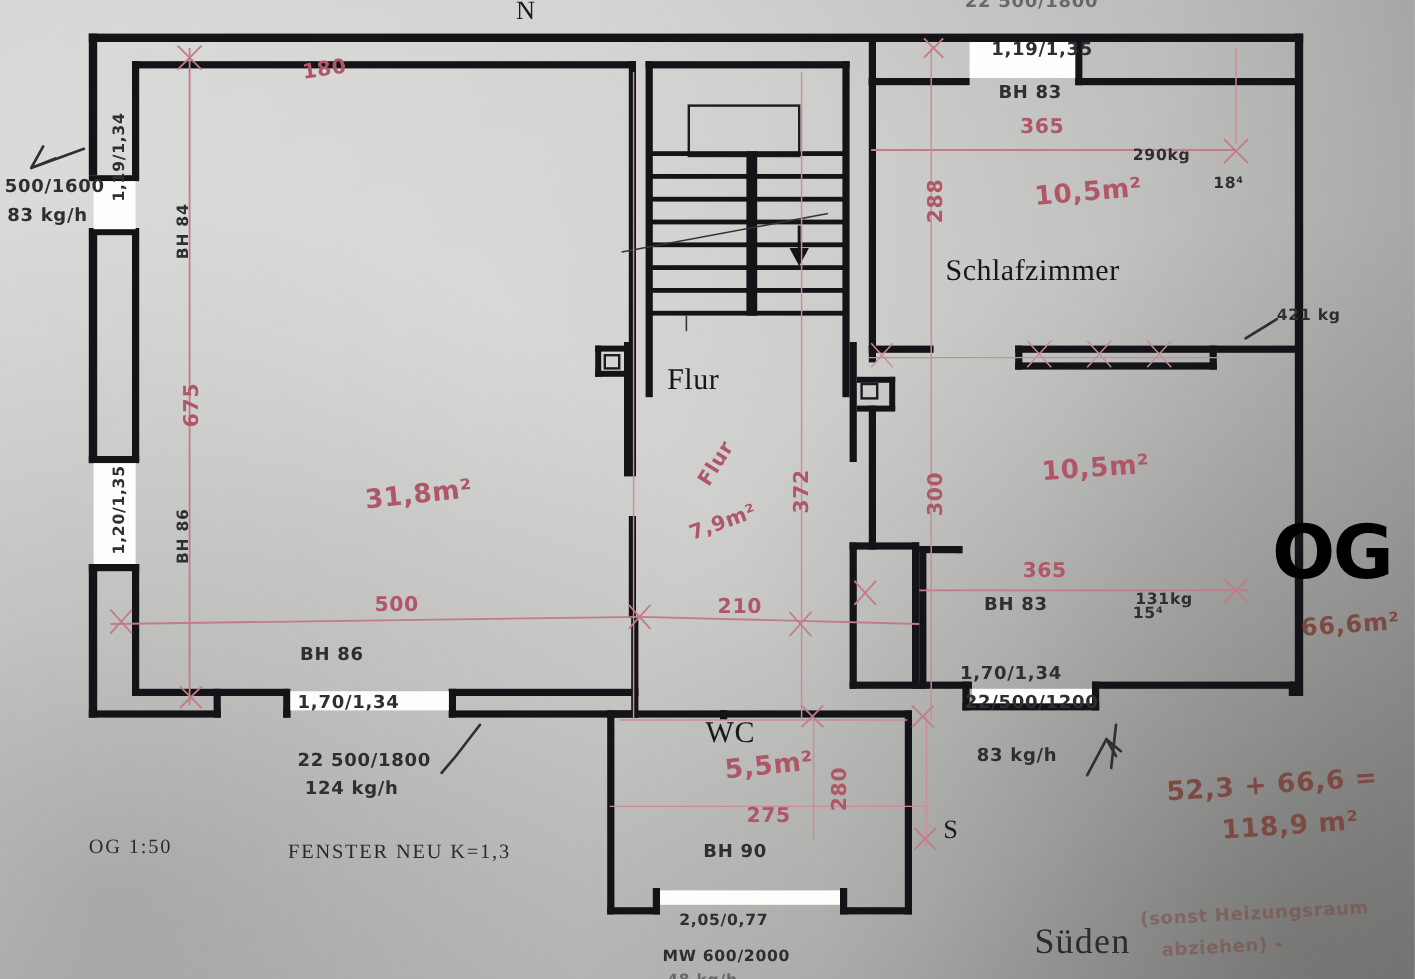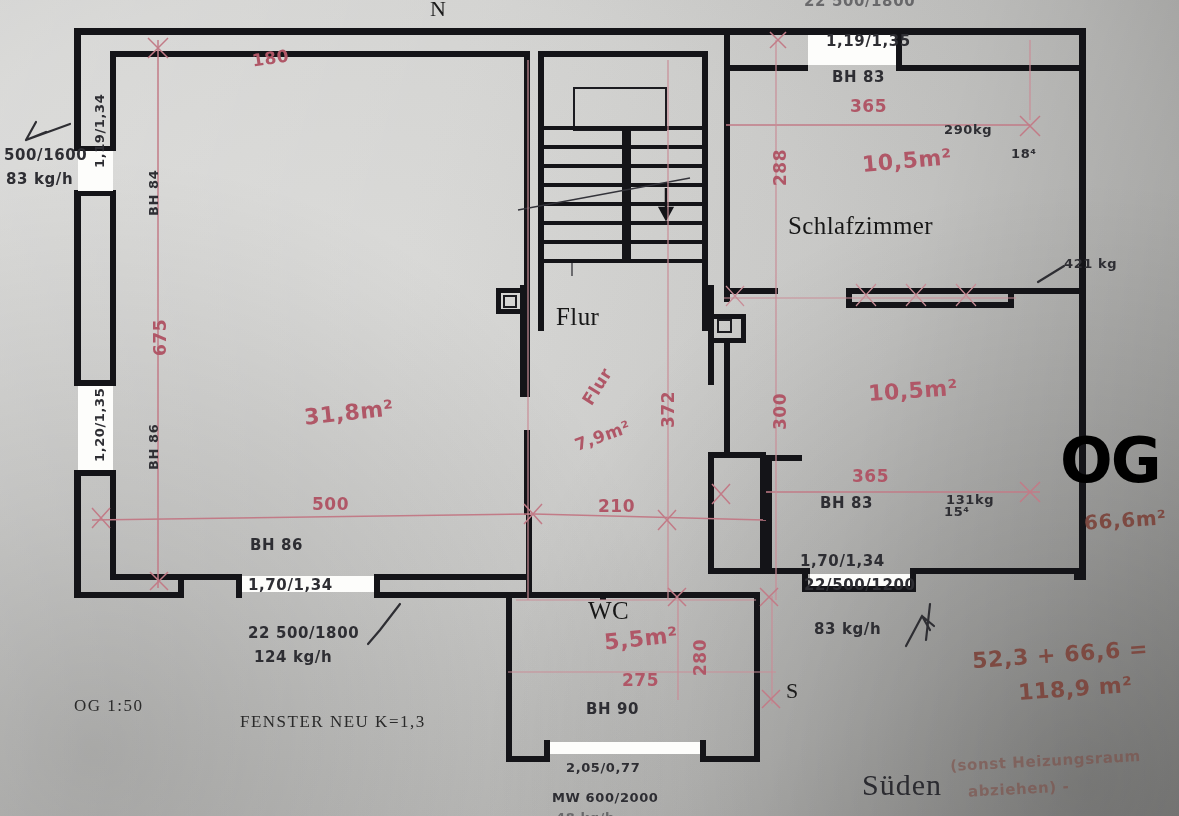--- a/index.html
+++ b/index.html
@@ -278,21 +278,21 @@
   <div class="hw sm rot" style="left:92px;top:462px;transform:rotate(-90deg);">1,20/1,35</div>
   <div class="hw sm rot" style="left:146px;top:216px;transform:rotate(-90deg);">BH 84</div>
   <div class="hw sm rot" style="left:146px;top:470px;transform:rotate(-90deg);">BH 86</div>
 
   <div class="hw" style="left:250px;top:536px;">BH 86</div>
   <div class="hw" style="left:248px;top:576px;">1,70/1,34</div>
 
   <div class="hw" style="left:248px;top:624px;">22 500/1800</div>
   <div class="hw" style="left:254px;top:648px;">124 kg/h</div>
 
-  <div class="scale-note" style="left:240px;top:700px;margin-top:12px;">FENSTER NEU K=1,3</div>
+  <div class="scale-note" style="left:240px;top:700px;">FENSTER NEU K=1,3</div>
 
   <div class="hw" style="left:804px;top:-8px;opacity:.6;">22 500/1800</div>
 
   <div class="hw" style="left:826px;top:32px;">1,19/1,35</div>
   <div class="hw" style="left:832px;top:68px;">BH 83</div>
 
   <div class="hw sm" style="left:944px;top:122px;">290kg</div>
   <div class="hw sm" style="left:984px;top:146px;margin-left:27px;">18⁴</div>
 
   <div class="hw sm" style="left:1064px;top:256px;">421 kg</div>

